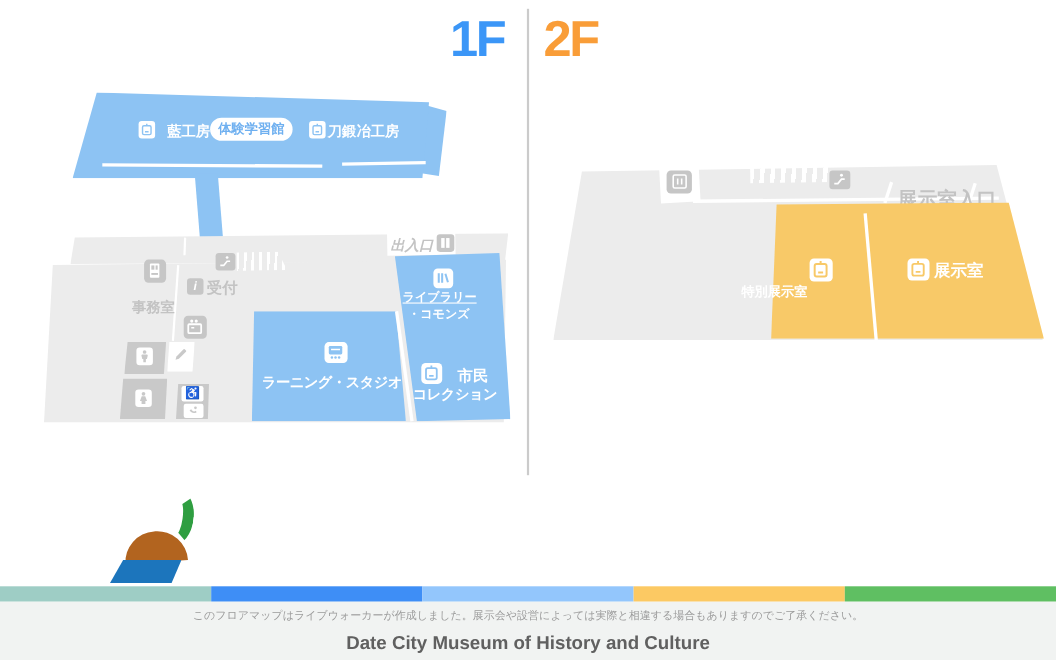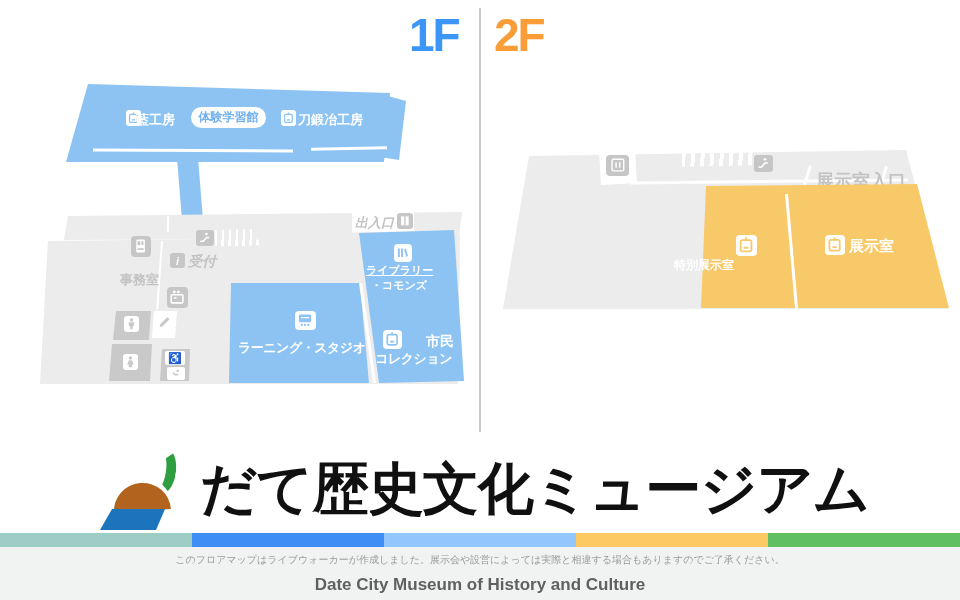--- a/index.html
+++ b/index.html
@@ -84,32 +84,32 @@
   #i-learn  { left:295px; top:311px; width:21px; height:19px; color:#8dc3f3; }
   #i-citizen{ left:383px; top:330px; width:19px; height:19px; color:#8dc3f3; }
   #i-elev   { left:606px; top:155px; width:23px; height:21px; }
   #i-esc2   { left:754px; top:155px; width:19px; height:17px; border-radius:3px; }
   #i-special{ left:736px; top:235px; width:21px; height:21px; color:#f8c968; }
   #i-exhibit{ left:825px; top:235px; width:20px; height:20px; color:#f8c968; }
 
   
   .wtxt { position:absolute; color:#fff; font-weight:bold; white-space:nowrap; }
   .gtxt { position:absolute; color:#c3c3c3; font-weight:600; white-space:nowrap; }
-  #t-aikobo { left:136px; top:111px; font-size:13px; }
+  #t-aikobo { left:152px; top:111px; font-size:13px; }
   #t-katana { left:298px; top:111px; font-size:13px; }
   #pill { position:absolute; left:191px; top:107px; width:75px; height:21px; background:#fff;
     border-radius:11px; color:#6fb0f0; font-size:12px; font-weight:bold;
     display:flex; align-items:center; justify-content:center; }
   #t-entrance { left:355px; top:214px; font-size:13px;font-style:italic; }
-  #t-reception { left:188px; top:253px; font-size:14px;font-style:italic; }
+  #t-reception { left:188px; top:253px; font-size:14px; }
   #t-office { left:120px; top:271px; font-size:13px; }
   #t-lib1 { left:366px; top:263px; width:66px; font-size:11px; text-align:center;text-decoration:underline; }
   #t-lib2 { left:366px; top:278px; width:66px; font-size:11px; text-align:center; }
   #t-learning { left:238px; top:339px; width:122px; font-size:13px; letter-spacing:-.5px; }
-  #t-cit1 { left:426px; top:333px; font-size:14px; }
+  #t-cit1 { left:416px; top:333px; font-size:14px; }
   #t-cit2 { left:374px; top:350px; width:78px; font-size:13px; text-align:right; letter-spacing:-.5px; }
   #t-exentr { left:816px; top:169px; font-size:18px; }
   #t-special { left:674px; top:257px; width:96px; font-size:12px; text-align:left; }
   #t-exhibit { left:849px; top:237px; font-size:15px; }
 
   
   #main2f { left:498px; top:146px; width:456px; height:167px;
     clip-path:polygon(31px 10px,408px 4px,450px 163px,5px 163px); }
   #elev-notch { left:600px; top:150px; width:36px; height:34px; background:#fff; transform:rotate(-3deg); }
   #line2f-v { left:630px; top:152px; width:2px; height:30px; transform:rotate(2deg); }
@@ -318,21 +318,20 @@
       </svg>
     </div>
     <div class="wtxt" id="t-exhibit">展示室</div>
   </div>
 
   <div class="abs" id="logo">
     <div id="logo-green"></div>
     <div id="logo-dome"></div>
     <div id="logo-brim"></div>
   </div>
-  <div class="abs" id="title-jp">だて歴史文化ミュージアム</div>
 
   <div class="abs" id="stripe">
       <div class="stripe-seg" style="background: rgb(158, 205, 197);"></div>
       <div class="stripe-seg" style="background: rgb(62, 142, 246);"></div>
       <div class="stripe-seg" style="background: rgb(147, 198, 252);"></div>
       <div class="stripe-seg" style="background: rgb(252, 201, 99);"></div>
       <div class="stripe-seg" style="background: rgb(95, 191, 98);"></div>
     </div>
   <div class="abs" id="footer">
     <div id="disclaimer">このフロアマップはライブウォーカーが作成しました。展示会や設営によっては実際と相違する場合もありますのでご了承ください。</div>

